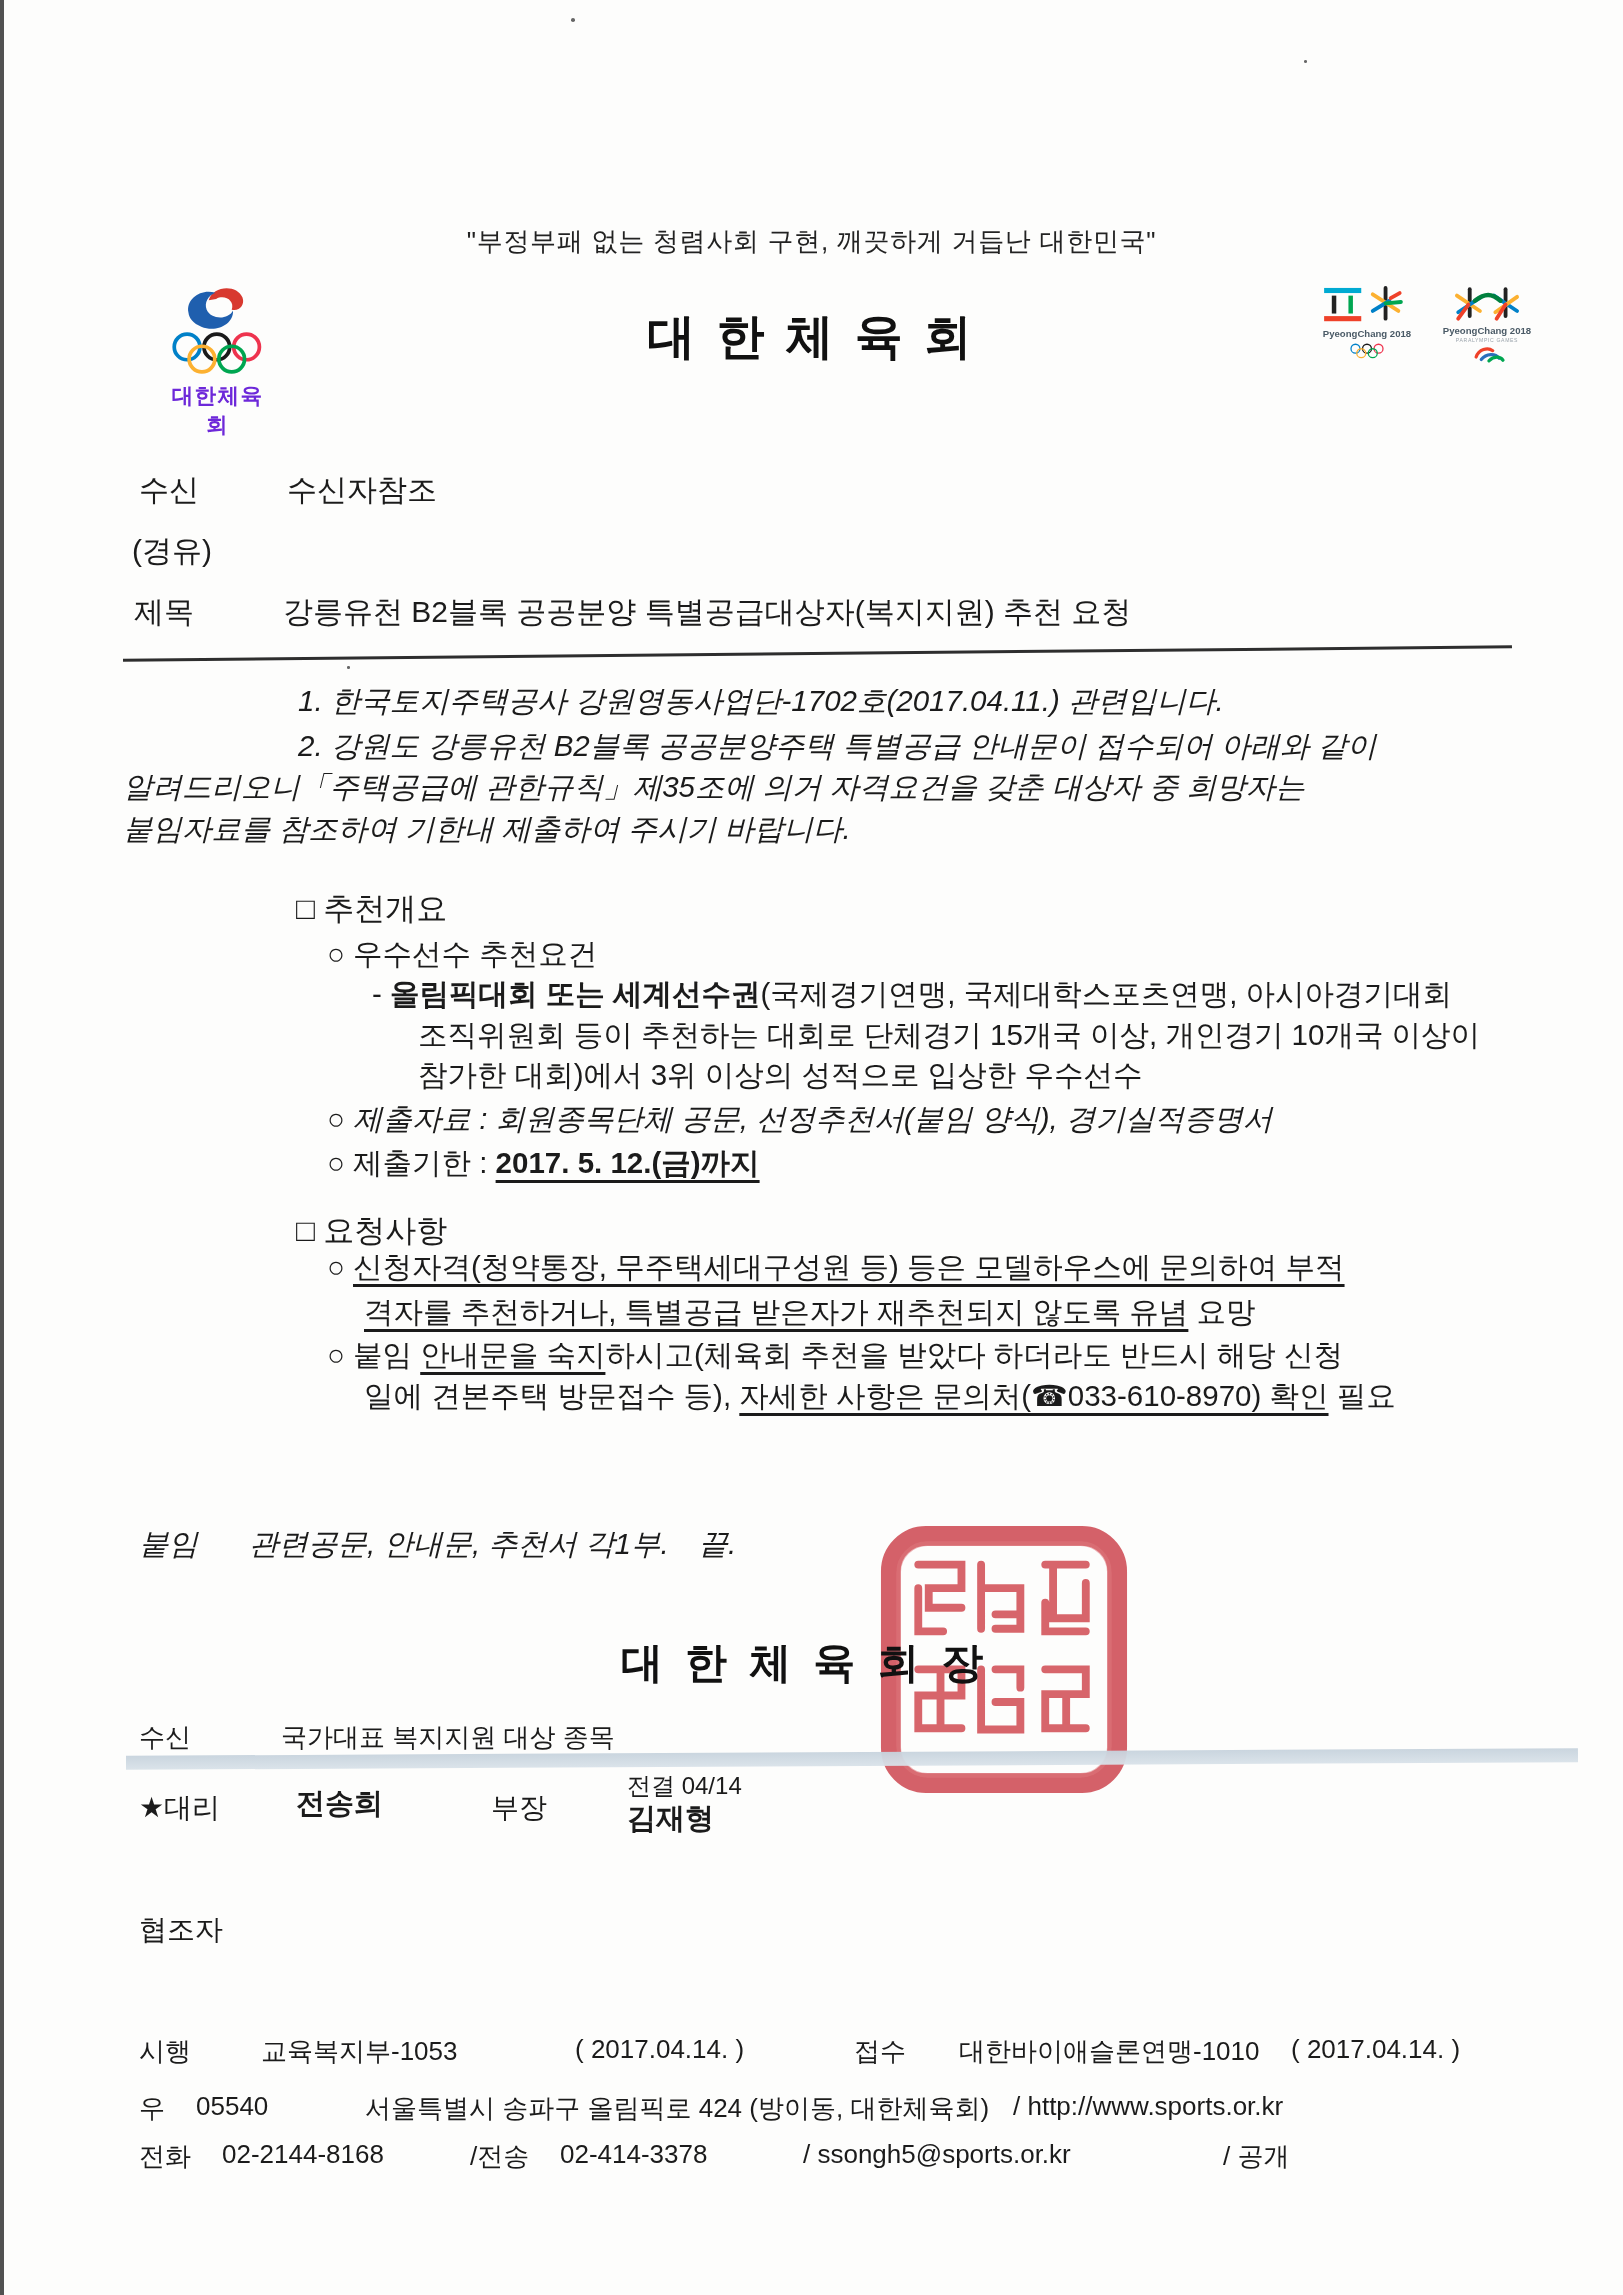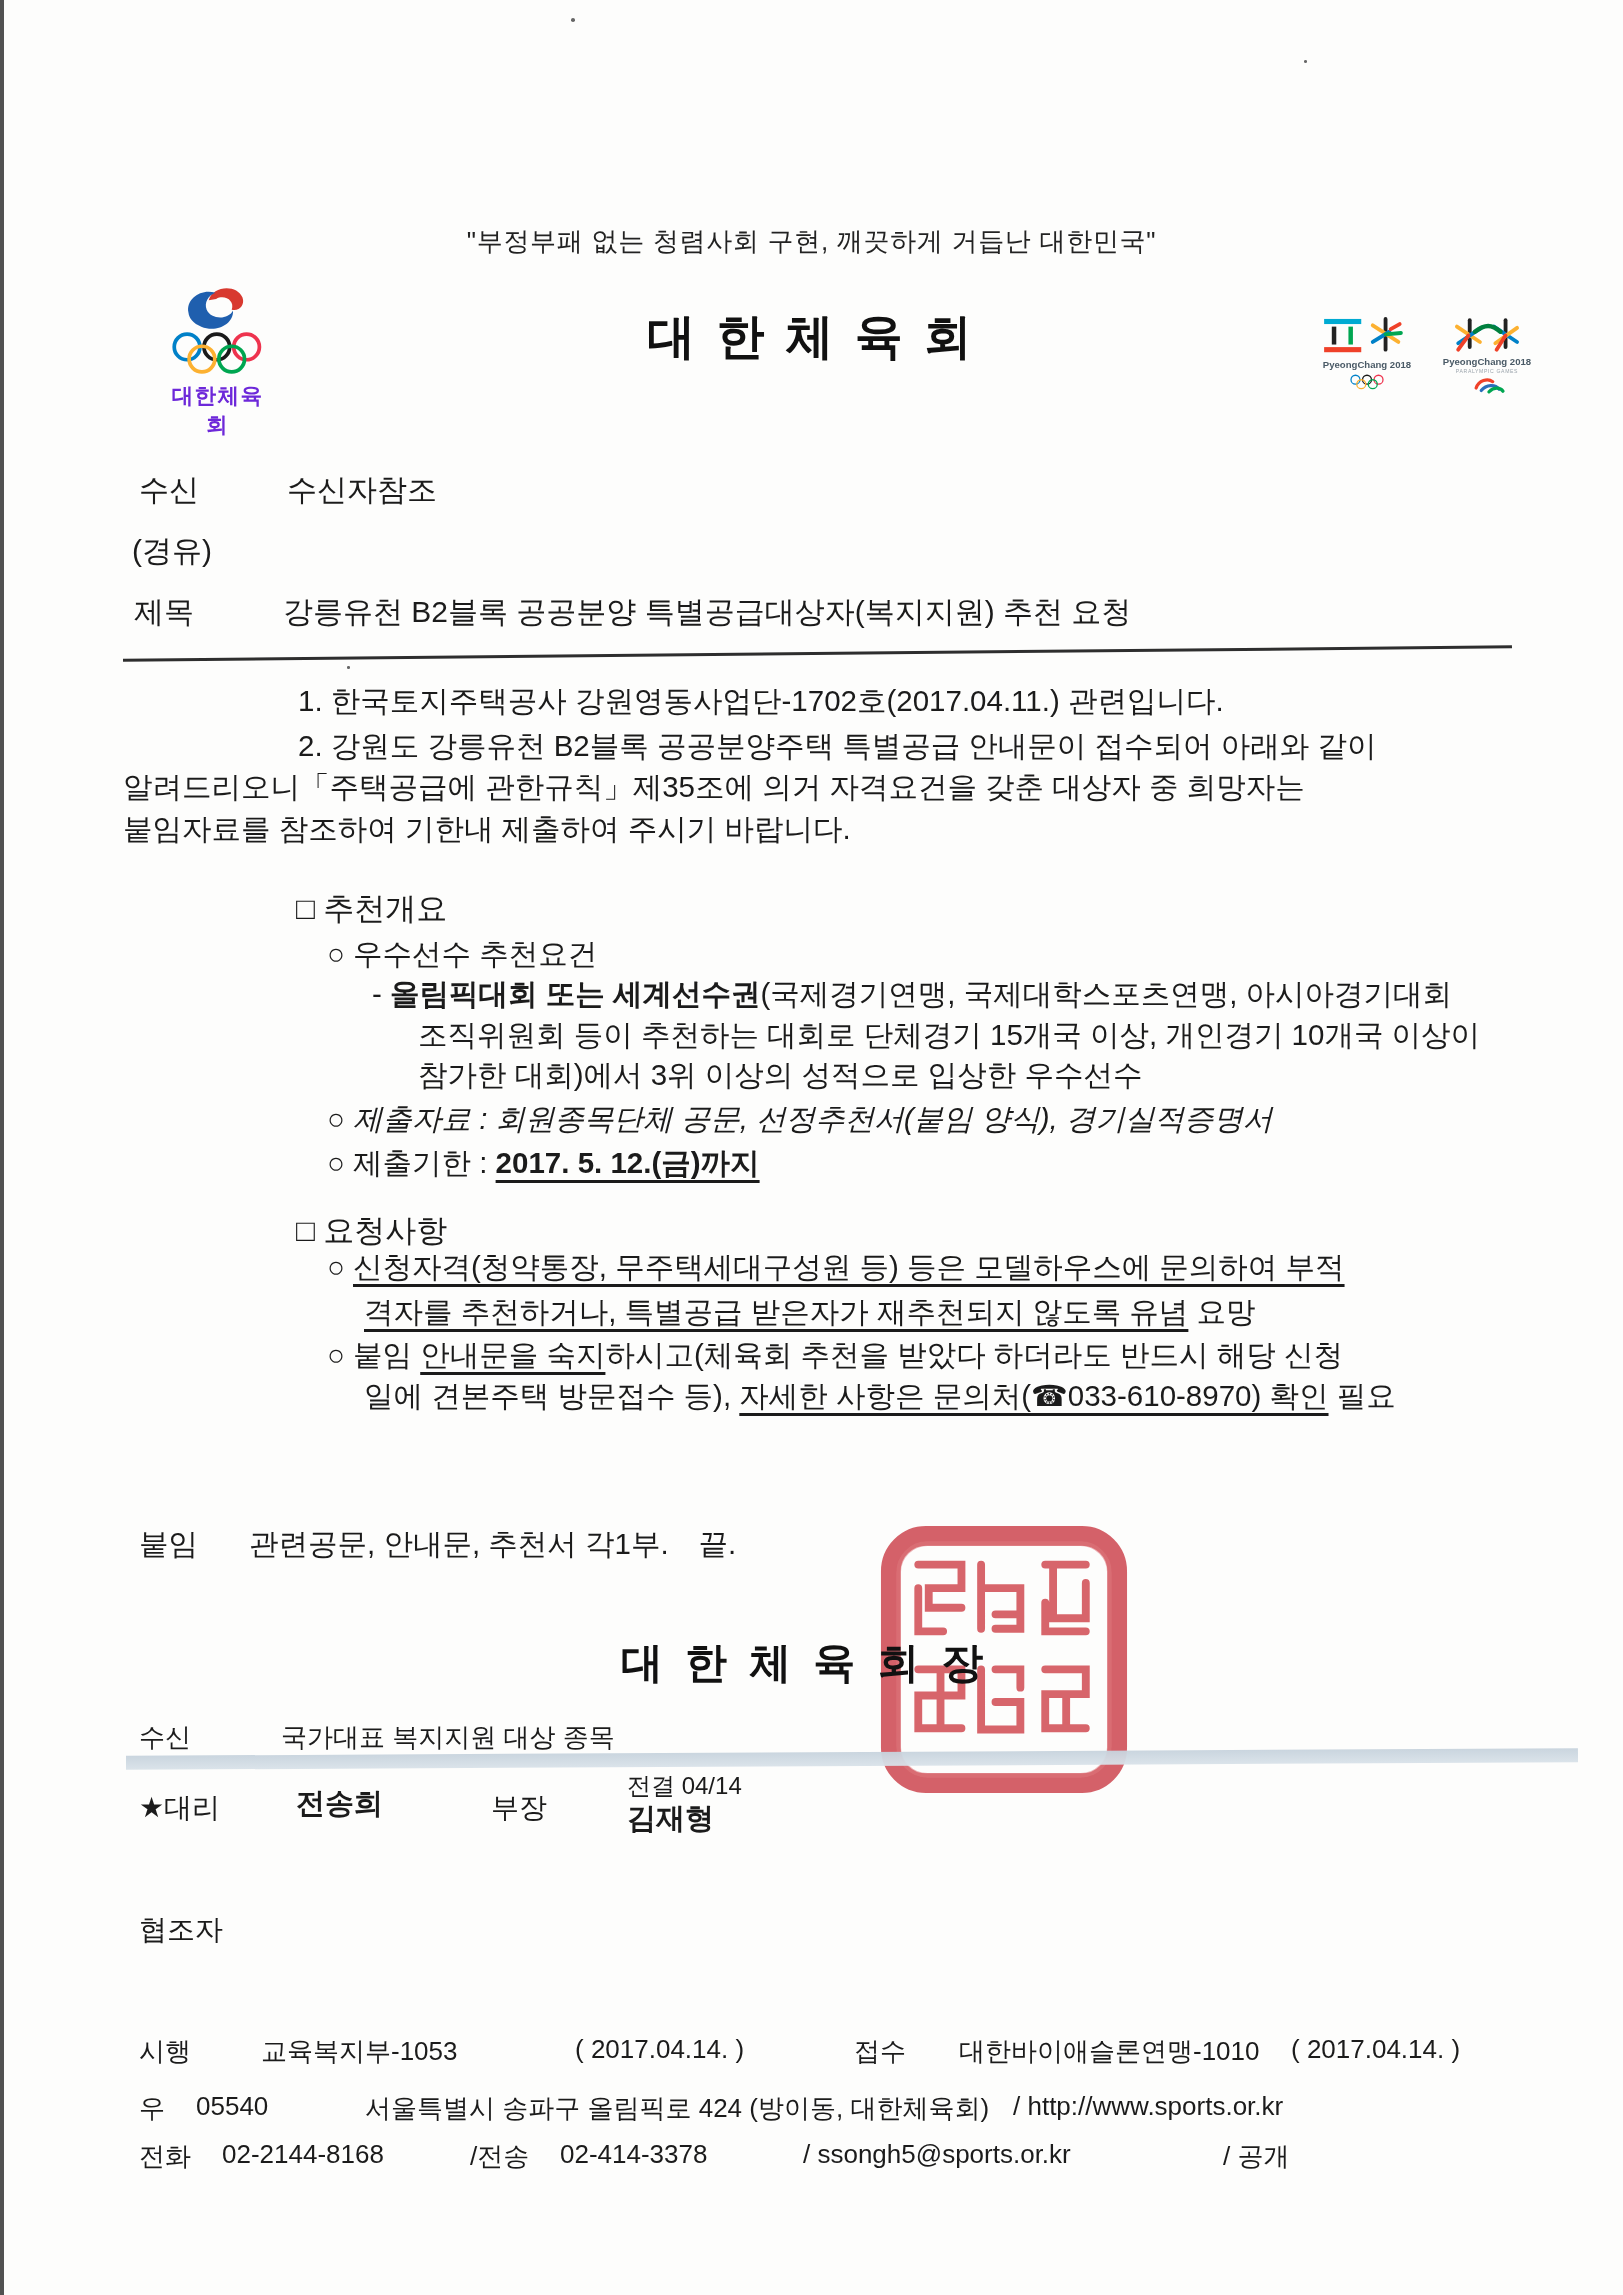--- a/index.html
+++ b/index.html
@@ -7,34 +7,34 @@
     position:relative;width:1623px;height:2295px;margin:0 auto;
     background:#fdfdfc;overflow:hidden;
     font-family:"Liberation Sans","DejaVu Sans",sans-serif;
     color:#1b1b1b;
   }
   .abs{position:absolute;white-space:nowrap;}
   .center{left:50%;transform:translateX(-50%);}
   .slogan{font-size:26px;letter-spacing:0.7px;color:#222;}
   .orgtitle{font-size:48px;font-weight:bold;letter-spacing:3.9px;color:#111;}
   .docrow{font-size:30px;}
-  .body-line{font-size:29.5px;}
+  .body-line{font-size:29.5px;font-style:italic;}
   .sec-head{font-size:31px;}
   .sec-line{font-size:29.5px;}
   .u{text-decoration:underline;text-decoration-thickness:2.6px;text-underline-offset:7.2px;}
   .b{font-weight:bold;}
   .rule{position:absolute;background:#2e2e2e;height:3.3px;transform:rotate(-0.55deg);}
   .band{position:absolute;height:14.4px;background:linear-gradient(to bottom,#c7d3dd,#d9e2e9);opacity:.95;transform:rotate(-0.3deg);z-index:6;}
   .signer{font-size:42px;font-weight:bold;letter-spacing:5.2px;z-index:7;color:#111;}
   .seal{position:absolute;z-index:5;mix-blend-mode:multiply;filter:blur(0.7px);opacity:.95;}
   .small{font-size:26px;}
   .tiny{font-size:28px;}
   .koc{position:absolute;left:165px;top:280px;width:105px;text-align:center;}
   .koc-label{font-size:21.6px;font-weight:bold;letter-spacing:1.3px;margin-top:1.3px;color:#6d28d9;}
-  .pclogos{position:absolute;left:1319px;top:311px;width:216px;display:flex;gap:24px;z-index:2;}
+  .pclogos{position:absolute;left:1319px;top:280px;width:216px;display:flex;gap:24px;z-index:2;}
   .edge{position:absolute;left:0;top:0;width:3.9px;height:2295px;background:#333;opacity:.85;}
   .speck{position:absolute;background:#666;border-radius:50%;}
   .appr-note{font-size:24px;}
   .appr-name{font-size:29px;font-weight:bold;}
 </style>
 </head>
 <body>
 
 <div class="page">
 

